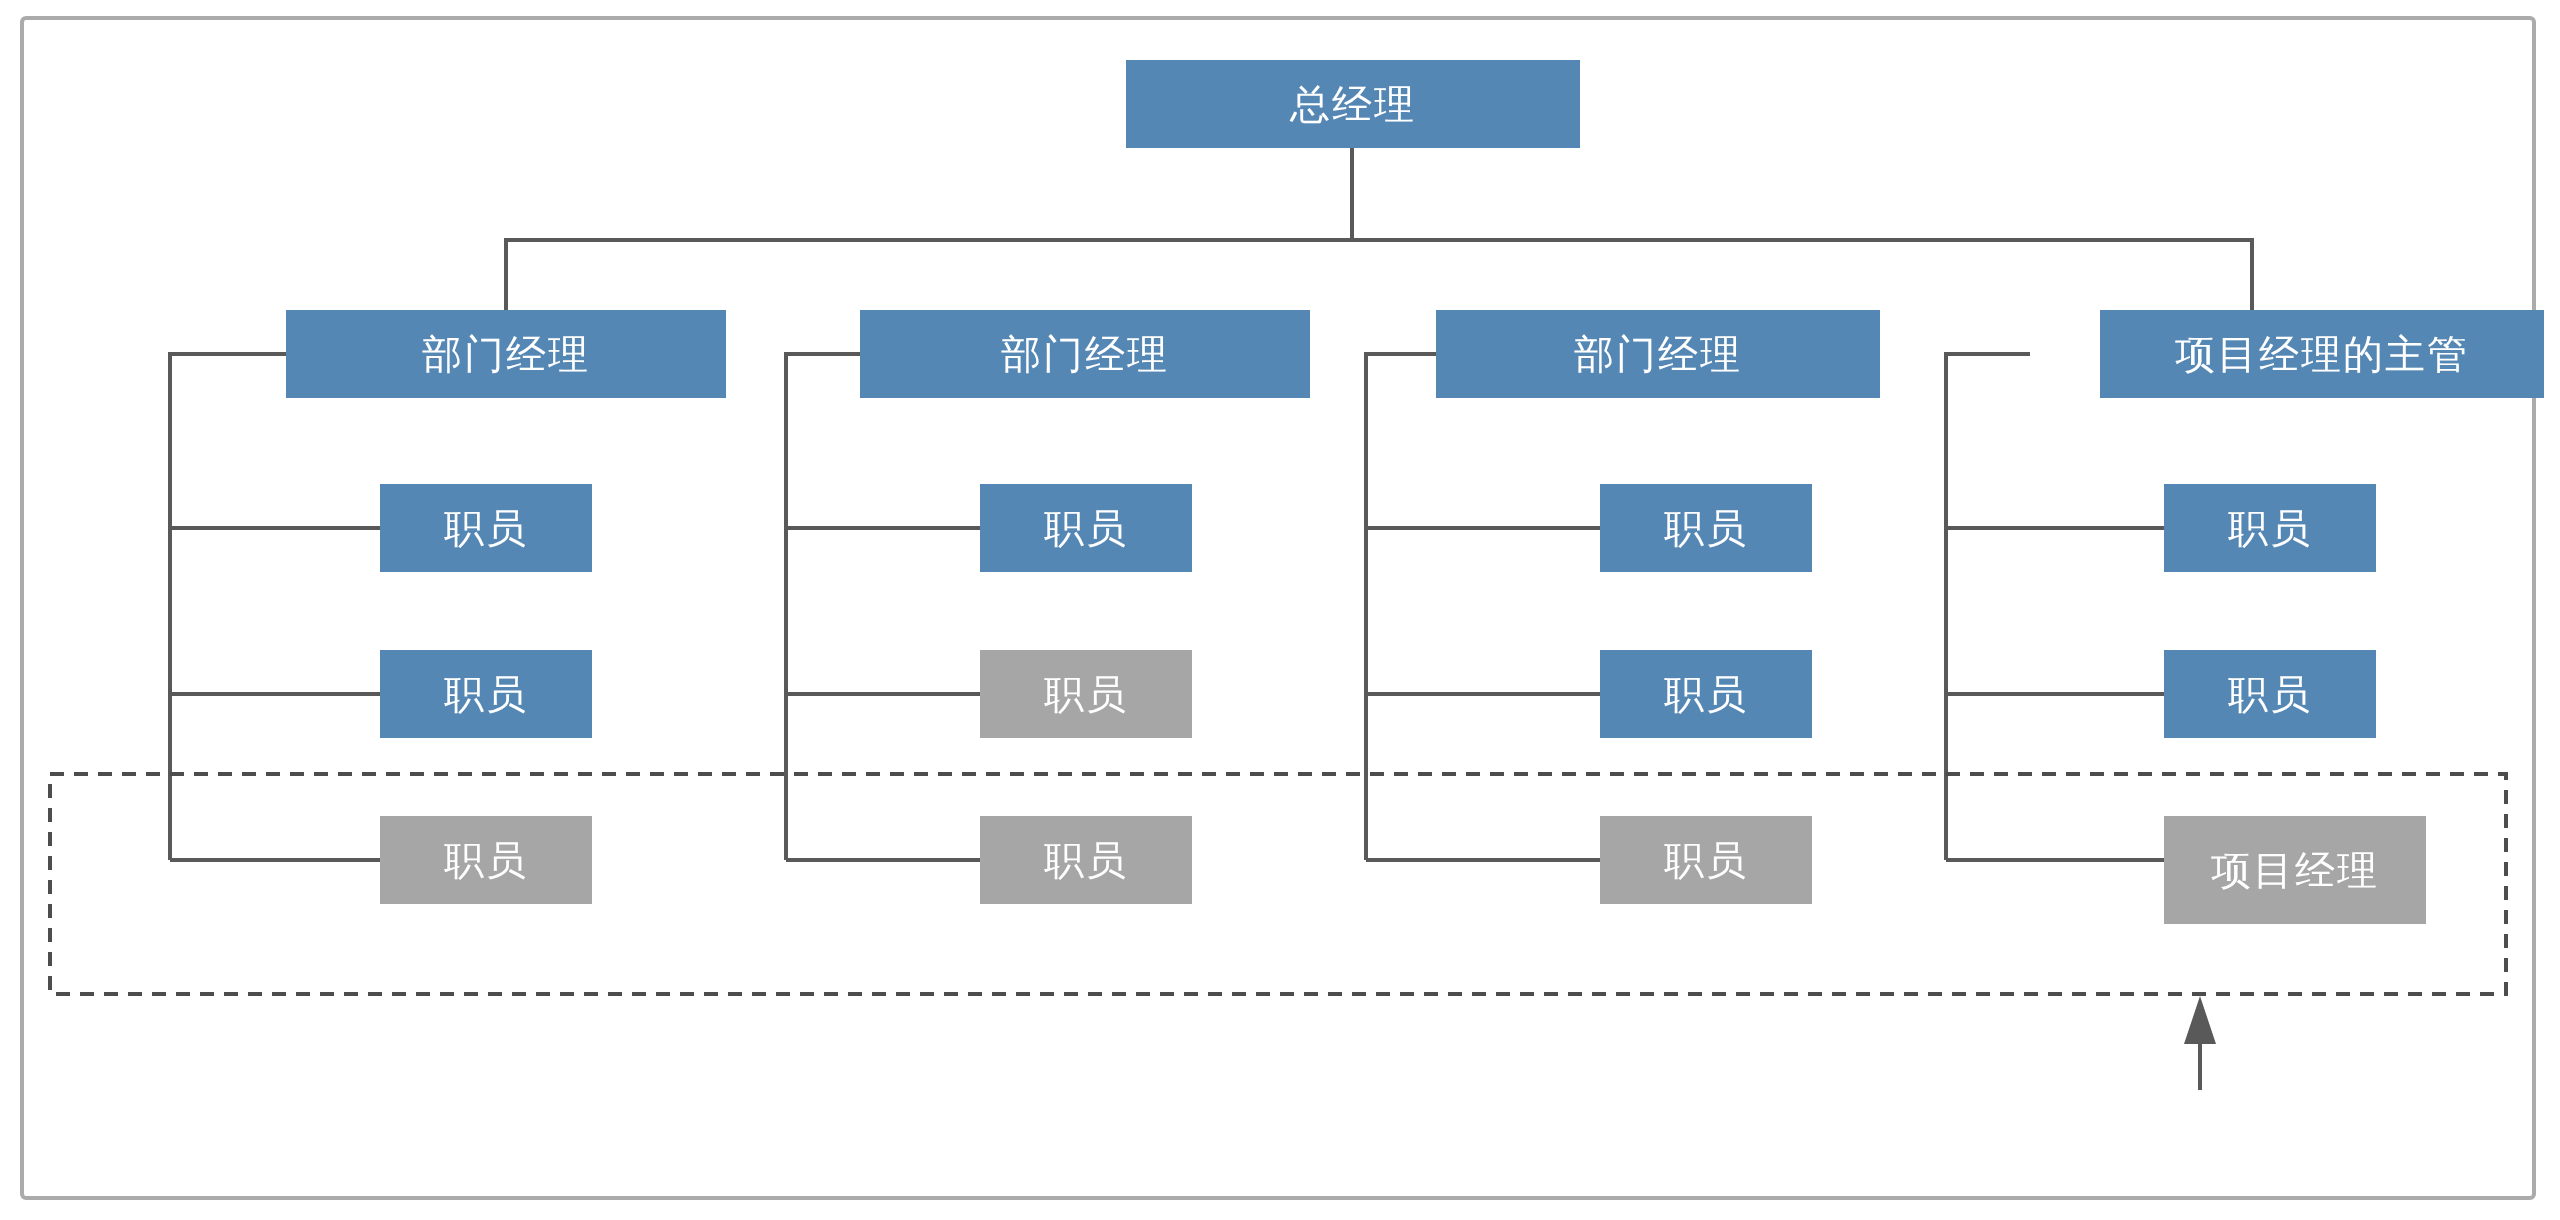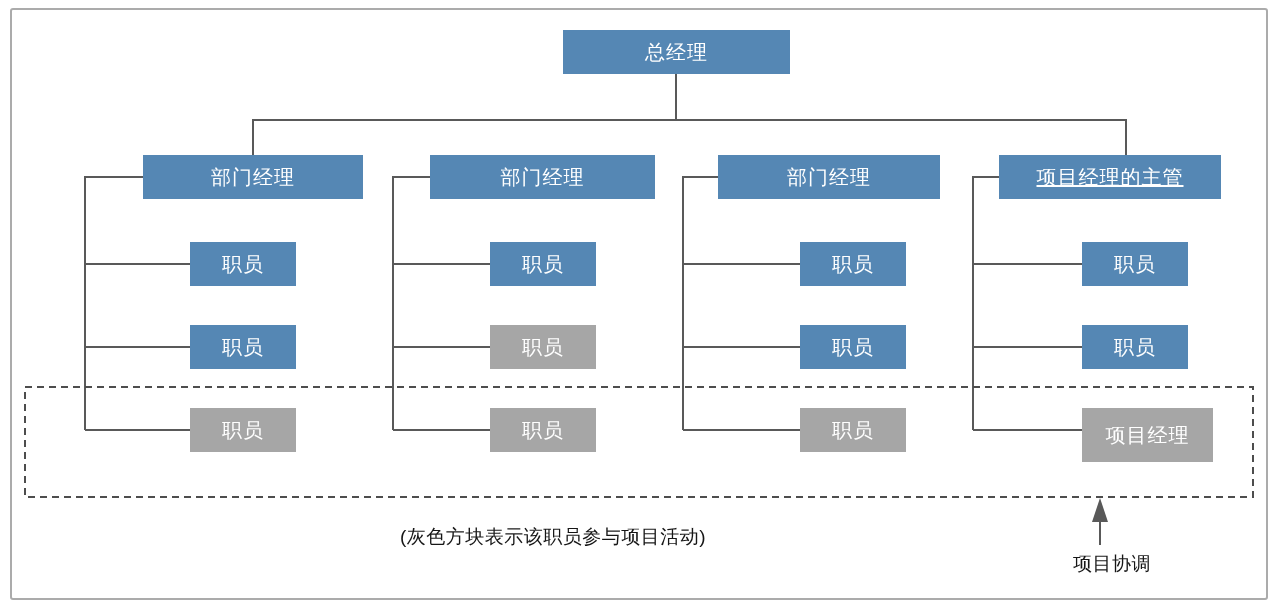--- a/index.html
+++ b/index.html
@@ -57,21 +57,21 @@
 
   <div class="box blue" style="left:143px;top:155px;width:220px;height:44px;">
     <span>部门经理</span>
   </div>
   <div class="box blue" style="left:430px;top:155px;width:225px;height:44px;">
     <span>部门经理</span>
   </div>
   <div class="box blue" style="left:718px;top:155px;width:222px;height:44px;">
     <span>部门经理</span>
   </div>
-  <div class="box blue" style="left:999px;top:155px;width:222px;height:44px;text-decoration:underline;">
+  <div class="box blue" style="left:1050px;top:155px;width:222px;height:44px;">
     <span>项目经理的主管</span>
   </div>
 
   <div class="box blue" style="left:190px;top:242px;width:106px;height:44px;">
     <span>职员</span>
   </div>
   <div class="box blue" style="left:190px;top:325px;width:106px;height:44px;">
     <span>职员</span>
   </div>
   <div class="box gray" style="left:190px;top:408px;width:106px;height:44px;">
@@ -101,16 +101,14 @@
   <div class="box blue" style="left:1082px;top:242px;width:106px;height:44px;">
     <span>职员</span>
   </div>
   <div class="box blue" style="left:1082px;top:325px;width:106px;height:44px;">
     <span>职员</span>
   </div>
   <div class="box gray" style="left:1082px;top:408px;width:131px;height:54px;">
     <span>项目经理</span>
   </div>
 
-  <div class="note" style="left:353px;top:524px;width:400px;">(灰色方块表示该职员参与项目活动)</div>
-  <div class="note" style="left:1037px;top:551px;width:150px;">项目协调</div>
 
 </div>
 
 </body></html>

